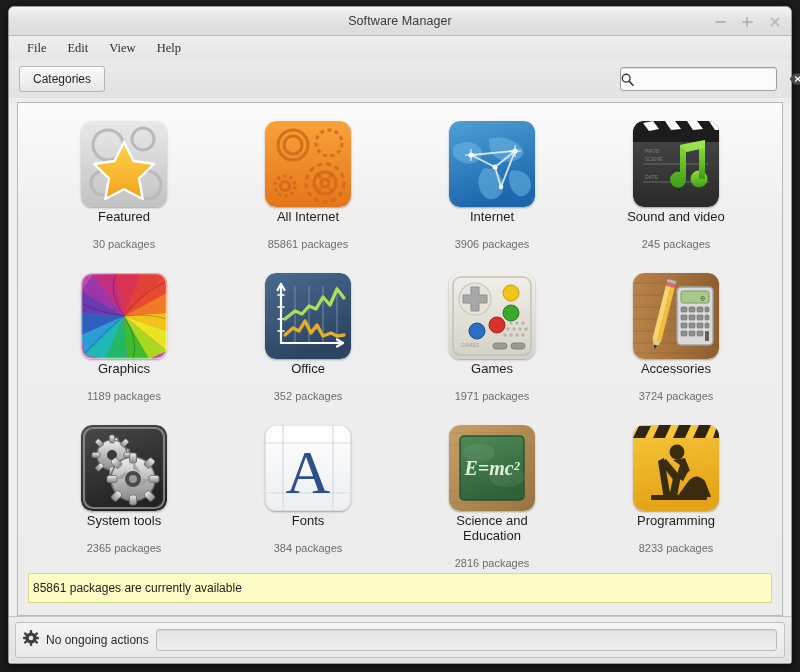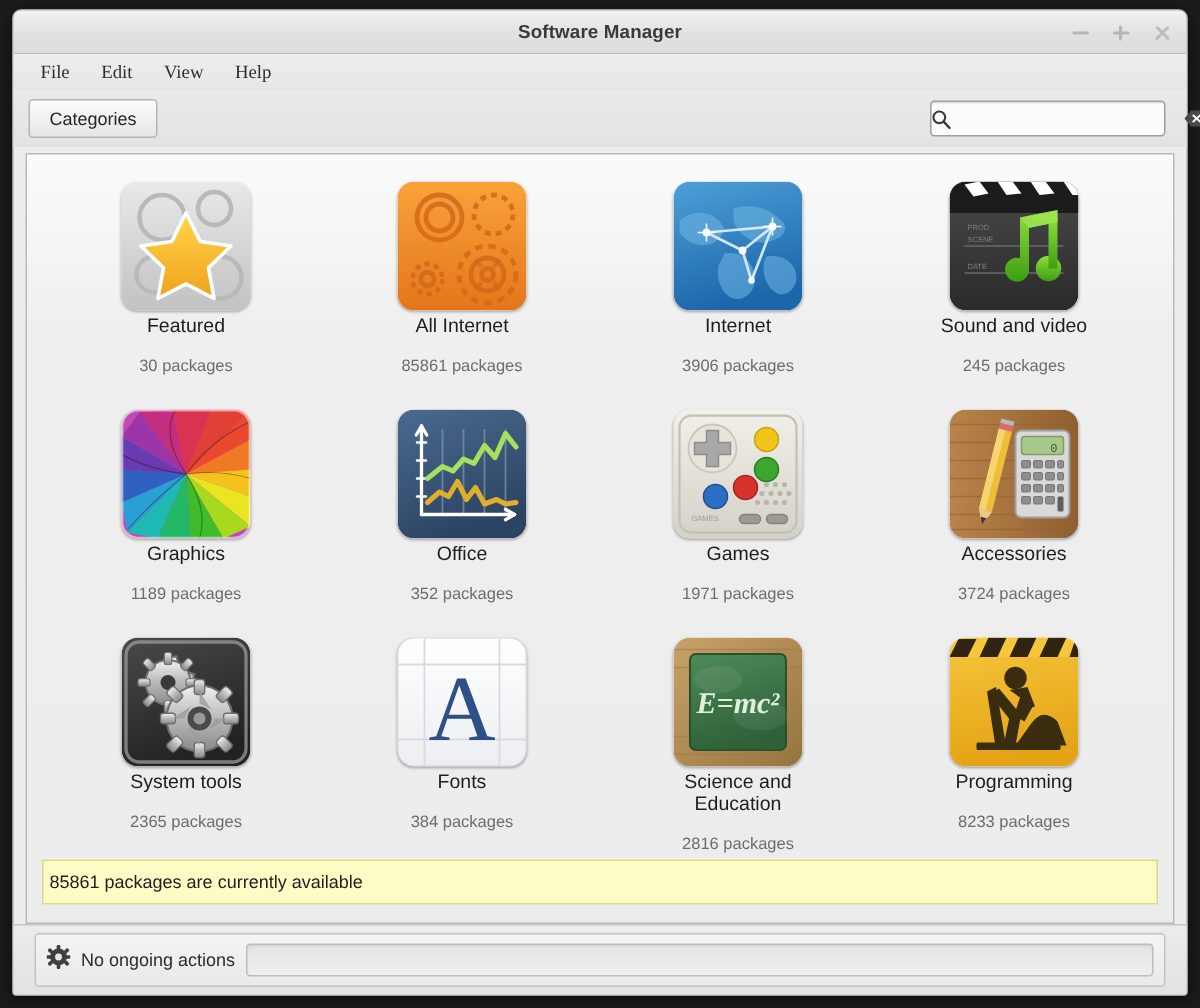--- a/index.html
+++ b/index.html
@@ -22,21 +22,21 @@
     box-sizing:border-box;
   }
   .titlebar{
     height:28px;flex:0 0 28px;position:relative;
     background:linear-gradient(to bottom,#f2f2f2 0%,#e2e2e2 52%,#dcdcdc 100%);
     border-bottom:1px solid #bdbdbd;
     border-radius:5px 5px 0 0;
   }
   .title{
     position:absolute;left:0;right:0;top:0;height:28px;line-height:28px;
-    text-align:center;font-size:12.5px;color:#3a3a3a;font-weight:bold;
+    text-align:center;font-size:12.5px;color:#3a3a3a;font-weight:normal;
     letter-spacing:.1px;
   }
   .winbtns{position:absolute;right:10px;top:0;height:28px;display:flex;align-items:center;gap:14px;}
   .wb{width:13px;height:13px;position:relative;cursor:default;}
   .wb i{position:absolute;background:#b6b6b6;display:block;}
   .wb.min i{left:1px;top:6px;width:11px;height:2px;border-radius:1px;}
   .wb.max i.h{left:1px;top:6px;width:11px;height:2px;border-radius:1px;}
   .wb.max i.v{left:5px;top:2px;width:2px;height:10px;border-radius:1px;}
   .wb.close i{left:1px;top:6px;width:12px;height:2.4px;border-radius:1px;background:#bdbdbd;}
   .wb.close i.a{transform:rotate(45deg);}
@@ -118,21 +118,21 @@
   .banner{
     margin:0 10px 12px 10px;flex:0 0 auto;
     background:#fcfcc4;border:1px solid #d9d98c;
     font-size:12px;color:#1e1e1e;
     padding:7px 4px;
   }
 
   
   .statusbar{
     flex:0 0 46px;height:46px;display:flex;align-items:center;
-    padding:0 14px;gap:8px;
+    padding:0 6px;gap:8px;
     background:linear-gradient(to bottom,#ececec,#e2e2e2);
     border-top:1px solid #c6c6c6;
   }
   .sb-inner{
     flex:1;display:flex;align-items:center;gap:7px;
     border:1px solid #c2c2c2;border-radius:3px;
     background:linear-gradient(to bottom,#f4f4f4,#e9e9e9);
     padding:5px 7px;height:24px;box-sizing:content-box;
   }
   .sb-text{font-size:12px;color:#2b2b2b;white-space:nowrap;}

